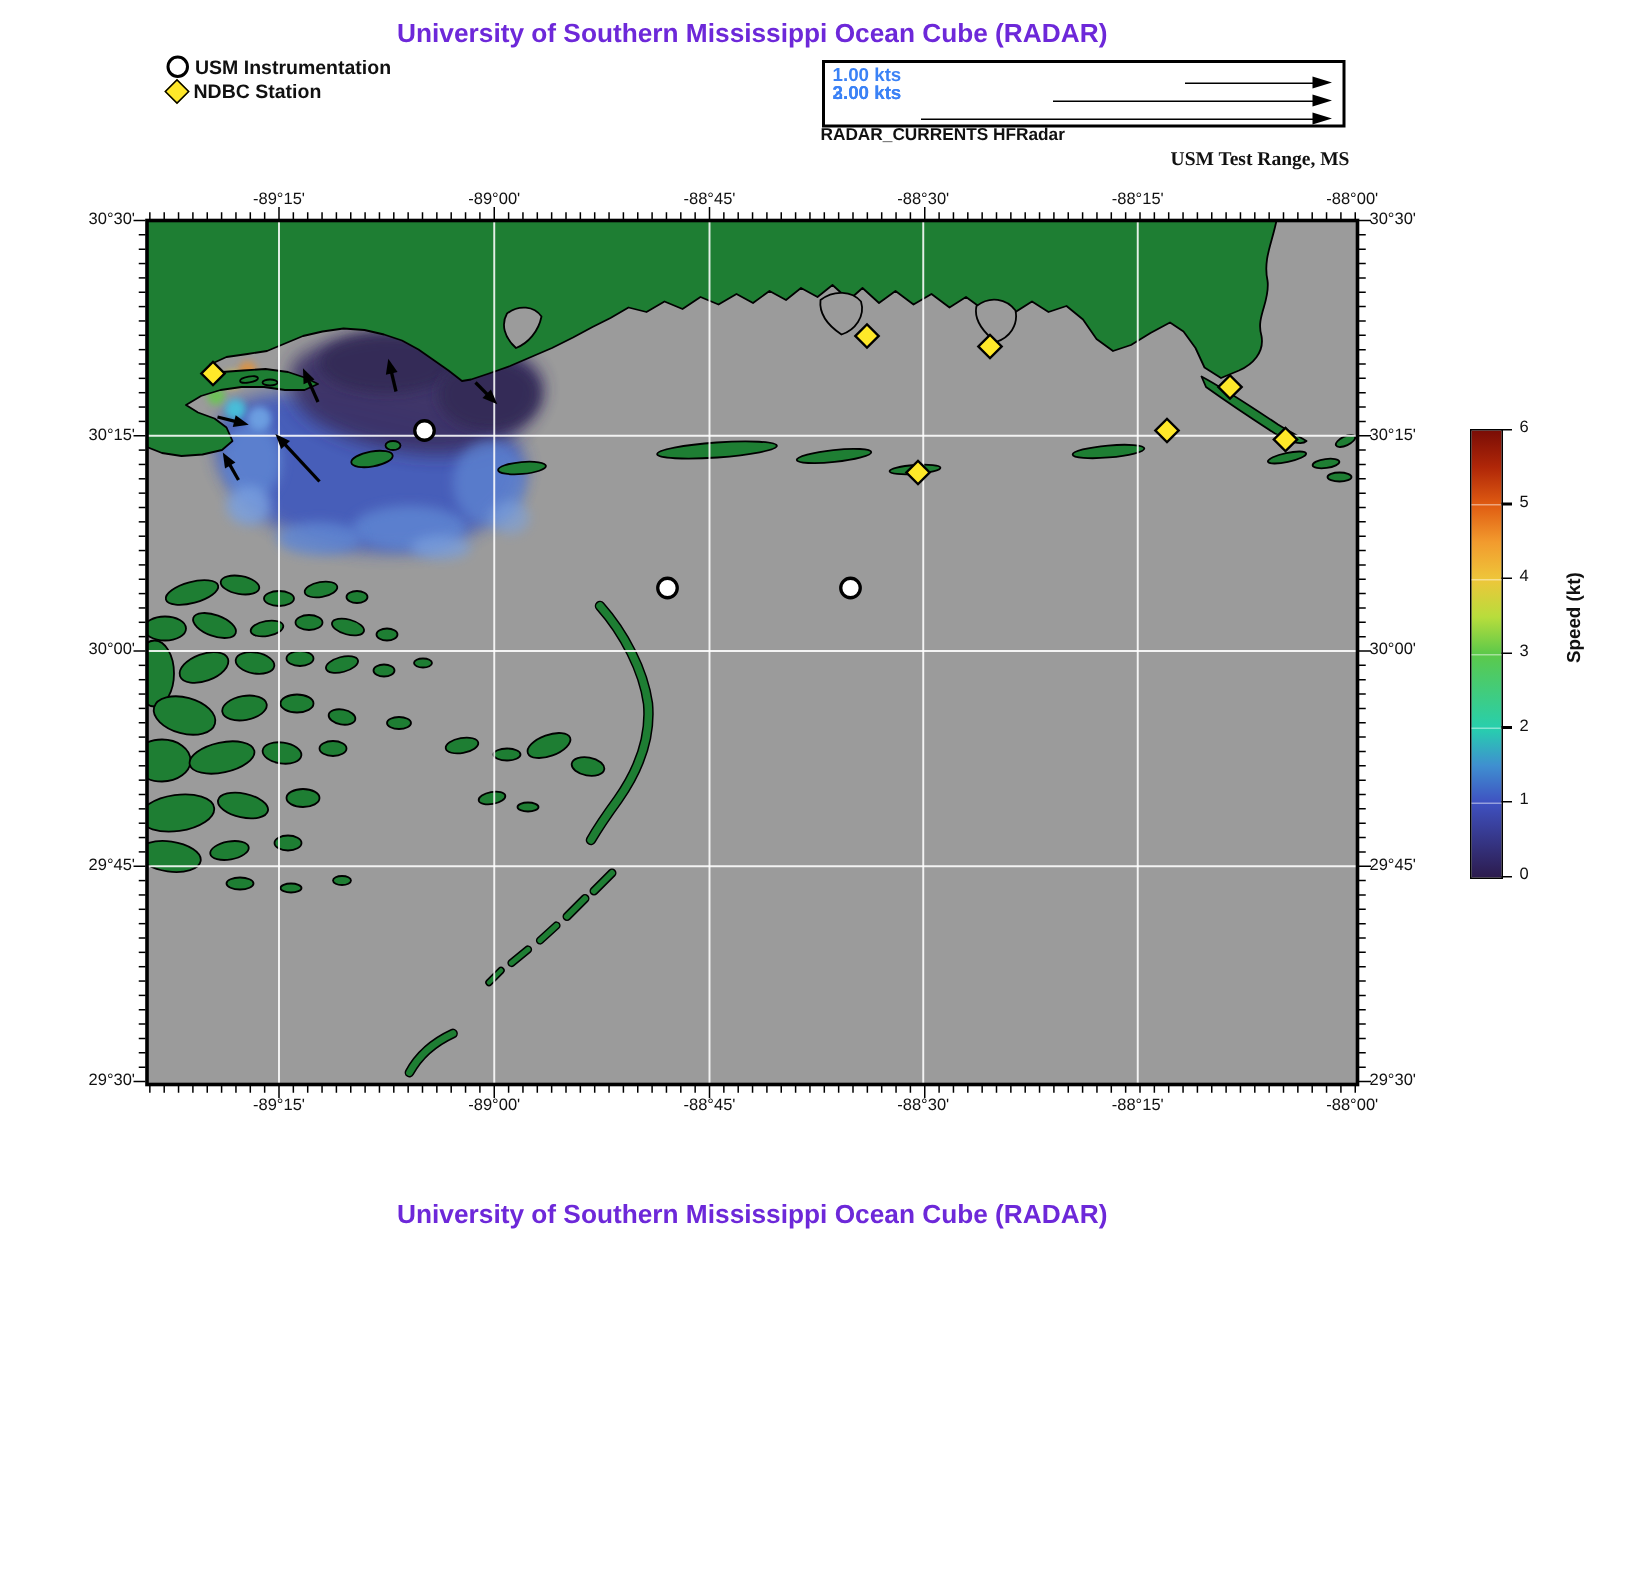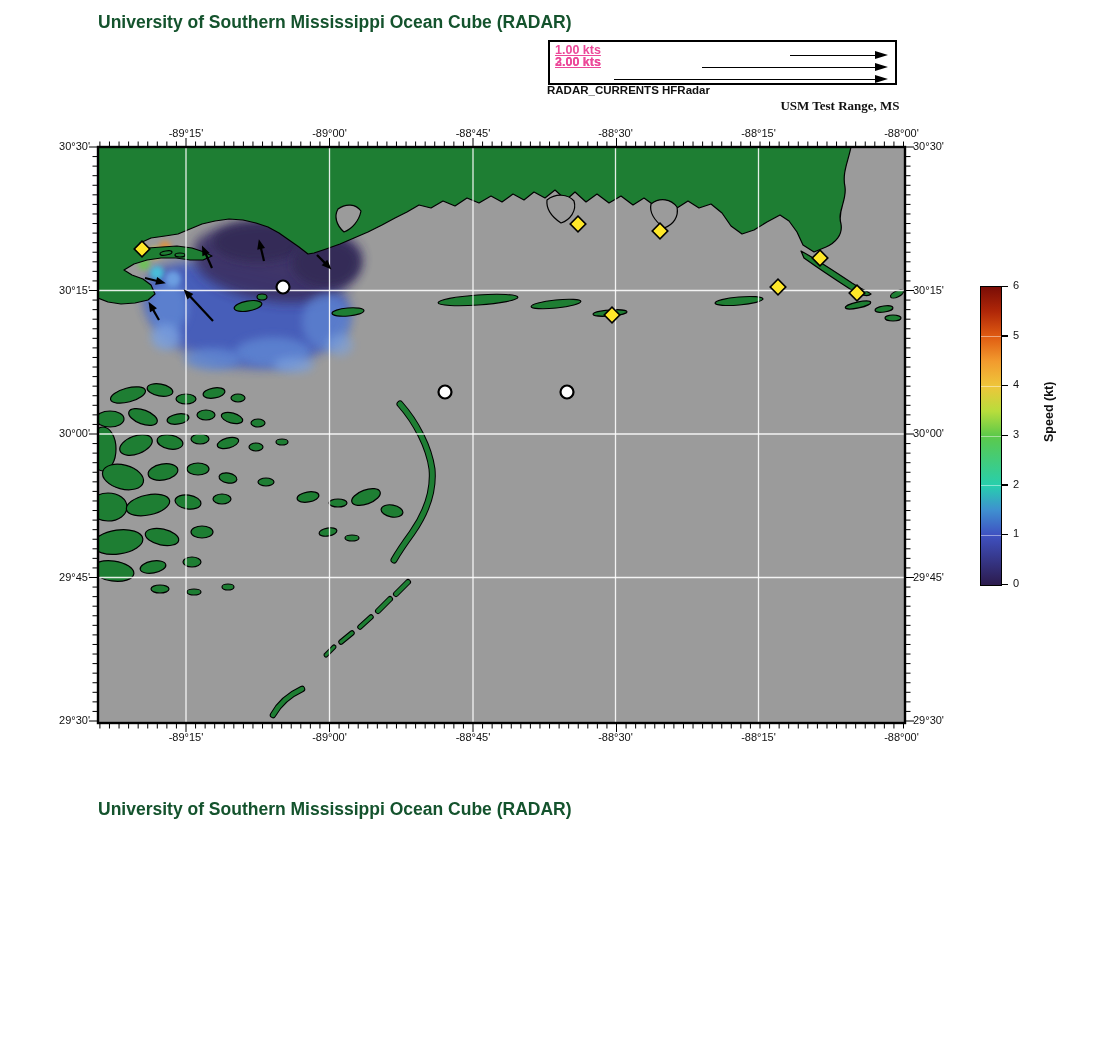--- a/index.html
+++ b/index.html
@@ -1,27 +1,27 @@
 <!DOCTYPE html>
 <html><head>
 <meta charset="utf-8">
 <style>
   html,body{margin:0;padding:0;background:#ffffff;}
   body{width:1100px;height:1050px;font-family:"Liberation Sans",sans-serif;position:relative;}
   .canvas{position:absolute;left:0;top:0;width:1100px;height:1050px;background:#fff;overflow:hidden;}
-  .title-top,.title-bottom{position:absolute;left:98px;width:807px;text-align:left;
-    font-size:17.5px;font-weight:bold;color:#14532d;}
+  .title-top,.title-bottom{position:absolute;left:98px;width:807px;text-align:center;
+    font-size:17.5px;font-weight:bold;color:#6d28d9;}
   .title-top{top:12px;}
   .title-bottom{top:799px;}
   .legend{position:absolute;left:111px;top:37px;}
   .legend-row{display:flex;align-items:center;height:15px;margin-bottom:1px;font-size:13px;font-weight:bold;color:#111;}
   .lg-circle{display:inline-block;width:11px;height:11px;border:2px solid #000;border-radius:50%;background:#fff;margin-right:4px;}
   .lg-diamond{display:inline-block;width:10px;height:10px;border:1.5px solid #000;background:#ffe829;transform:rotate(45deg);margin:0 5px 0 1px;}
   .vecbox{position:absolute;left:548px;top:40px;width:345px;height:41px;border:2px solid #000;background:#fff;}
-  .vec-label{position:absolute;left:5px;font-size:12.5px;font-weight:bold;color:#ec4899;line-height:12px;text-decoration:underline;}
+  .vec-label{position:absolute;left:5px;font-size:12.5px;font-weight:bold;color:#3b82f6;line-height:12px;}
   .vec-line{position:absolute;height:1px;background:#000;}
   .vec-head{position:absolute;width:0;height:0;border-top:4.5px solid transparent;border-bottom:4.5px solid transparent;border-left:13px solid #000;}
   .veccaption{position:absolute;left:547px;top:84px;font-size:11.5px;font-weight:bold;color:#111;}
   .subtitle{position:absolute;left:98px;top:99px;width:807px;text-align:center;
     font-family:"Liberation Serif",serif;font-size:16.5px;font-weight:bold;color:#111;}
   .range{position:absolute;left:755px;top:98px;width:170px;text-align:center;
     font-family:"Liberation Serif",serif;font-size:13px;font-weight:bold;color:#111;}
   .map-wrap{position:absolute;left:88px;top:137px;width:827px;height:596px;}
   .axlab{position:absolute;font-size:11px;color:#111;white-space:nowrap;}
   .axlab.top{top:127px;width:60px;text-align:center;}
@@ -35,20 +35,30 @@
   .cbar-title{position:absolute;left:1034px;top:420px;font-size:12.5px;font-weight:bold;color:#111;
     transform:rotate(-90deg);transform-origin:center;white-space:nowrap;width:30px;text-align:center;}
 </style>
 </head>
 <body>
 
 <div class="canvas">
 
   <div class="title-top">University of Southern Mississippi Ocean Cube (RADAR)</div>
 
+  <div class="legend">
+    <div class="legend-row">
+      <span class="lg-circle"></span>
+      <span>USM Instrumentation</span>
+    </div>
+    <div class="legend-row">
+      <span class="lg-diamond"></span>
+      <span>NDBC Station</span>
+    </div>
+  </div>
 
   <div class="vecbox" id="vecbox">
       <span class="vec-label" style="top: 2px;">1.00 kts</span>
       <div class="vec-line" style="left: 240px; width: 87px; top: 12.5px;"></div>
       <div class="vec-head" style="left: 325px; top: 8.5px;"></div>
       <span class="vec-label" style="top: 14px;">2.00 kts</span>
       <div class="vec-line" style="left: 152px; width: 175px; top: 24.5px;"></div>
       <div class="vec-head" style="left: 325px; top: 20.5px;"></div>
       <span class="vec-label" style="top: 14px;">3.00 kts</span>
       <div class="vec-line" style="left: 64px; width: 263px; top: 36.5px;"></div>

